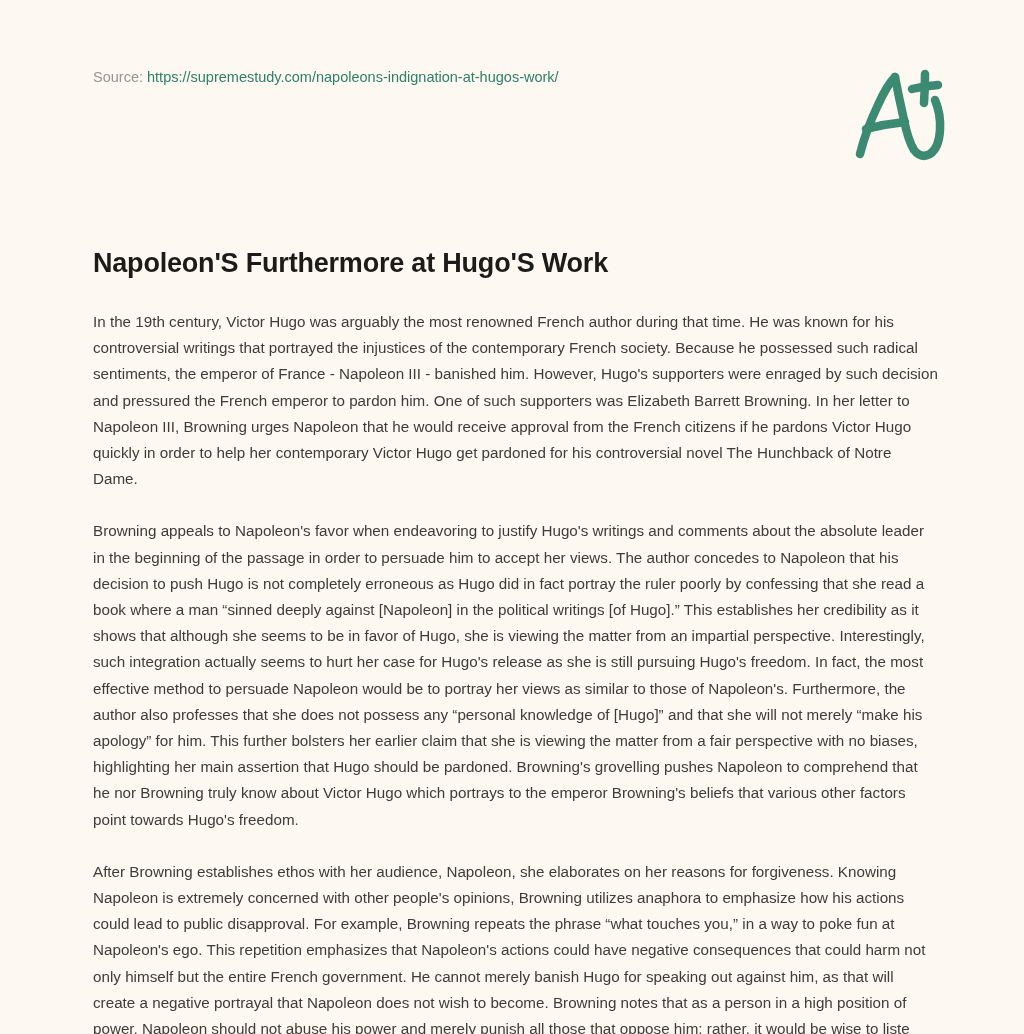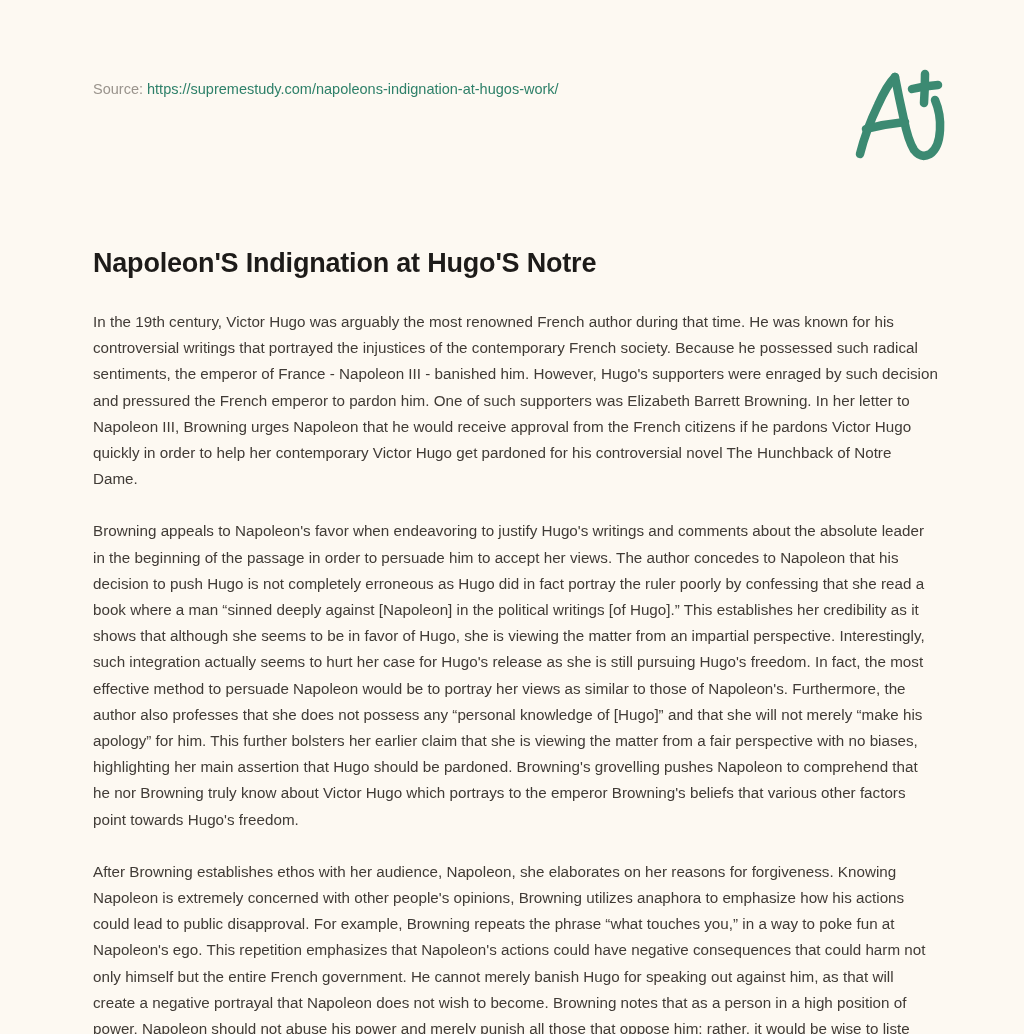--- a/index.html
+++ b/index.html
@@ -43,21 +43,21 @@
   .brand-title {
     font-size: 21px;
     font-weight: bold;
     color: #34302c;
     letter-spacing: -0.1px;
     line-height: 28px;
     white-space: nowrap;
   }
 
   .source-line {
-    margin-top: 16px;
+    margin-top: 4px;
     font-size: 14.5px;
     line-height: 20px;
     color: #9a948d;
     white-space: nowrap;
   }
 
   .source-label {
     color: #9a948d;
   }
 
@@ -136,21 +136,21 @@
           <path d="M72 31 Q84 28 98 27"></path>
 
           <path d="M85 16 Q85 30 84 45"></path>
         </g>
       </svg>
     </div>
 
   </div>
 
   <div class="article">
-    <h1 class="article-title">Napoleon'S Indignation at Hugo'S Notre</h1>
+    <h1 class="article-title">Napoleon'S Furthermore at Hugo'S Work</h1>
 
     <p class="para">In the 19th century, Victor Hugo was arguably the most renowned French author during that time. He was known for his controversial writings that portrayed the injustices of the contemporary French society. Because he possessed such radical sentiments, the emperor of France - Napoleon III - banished him. However, Hugo's supporters were enraged by such decision and pressured the French emperor to pardon him. One of such supporters was Elizabeth Barrett Browning. In her letter to Napoleon III, Browning urges Napoleon that he would receive approval from the French citizens if he pardons Victor Hugo quickly in order to help her contemporary Victor Hugo get pardoned for his controversial novel The Hunchback of Notre Dame.</p>
 
     <p class="para">Browning appeals to Napoleon's favor when endeavoring to justify Hugo's writings and comments about the absolute leader in the beginning of the passage in order to persuade him to accept her views. The author concedes to Napoleon that his decision to push Hugo is not completely erroneous as Hugo did in fact portray the ruler poorly by confessing that she read a book where a man “sinned deeply against [Napoleon] in the political writings [of Hugo].” This establishes her credibility as it shows that although she seems to be in favor of Hugo, she is viewing the matter from an impartial perspective. Interestingly, such integration actually seems to hurt her case for Hugo's release as she is still pursuing Hugo's freedom. In fact, the most effective method to persuade Napoleon would be to portray her views as similar to those of Napoleon's. Furthermore, the author also professes that she does not possess any “personal knowledge of [Hugo]” and that she will not merely “make his apology” for him. This further bolsters her earlier claim that she is viewing the matter from a fair perspective with no biases, highlighting her main assertion that Hugo should be pardoned. Browning's grovelling pushes Napoleon to comprehend that he nor Browning truly know about Victor Hugo which portrays to the emperor Browning's beliefs that various other factors point towards Hugo's freedom.</p>
 
     <p class="para">After Browning establishes ethos with her audience, Napoleon, she elaborates on her reasons for forgiveness. Knowing Napoleon is extremely concerned with other people's opinions, Browning utilizes anaphora to emphasize how his actions could lead to public disapproval. For example, Browning repeats the phrase “what touches you,” in a way to poke fun at Napoleon's ego. This repetition emphasizes that Napoleon's actions could have negative consequences that could harm not only himself but the entire French government. He cannot merely banish Hugo for speaking out against him, as that will create a negative portrayal that Napoleon does not wish to become. Browning notes that as a person in a high position of power, Napoleon should not abuse his power and merely punish all those that oppose him; rather, it would be wise to liste</p>
   </div>
 
 </div>
 

